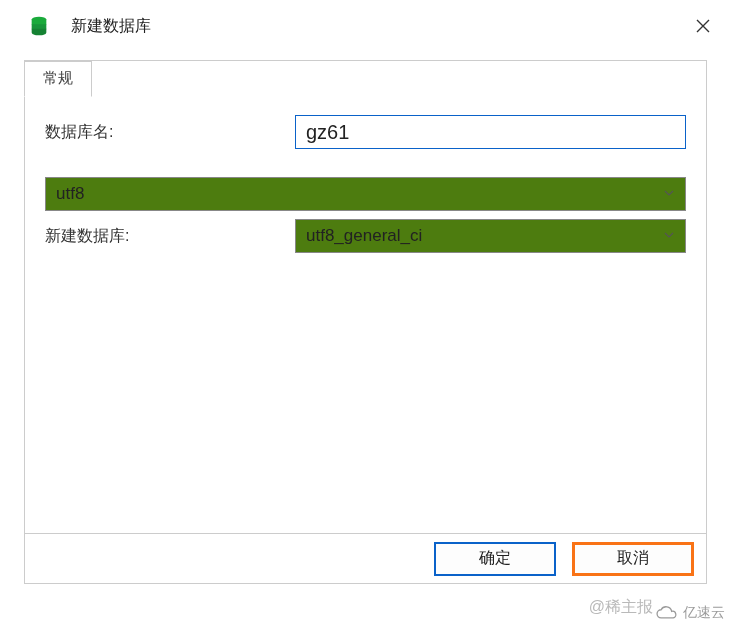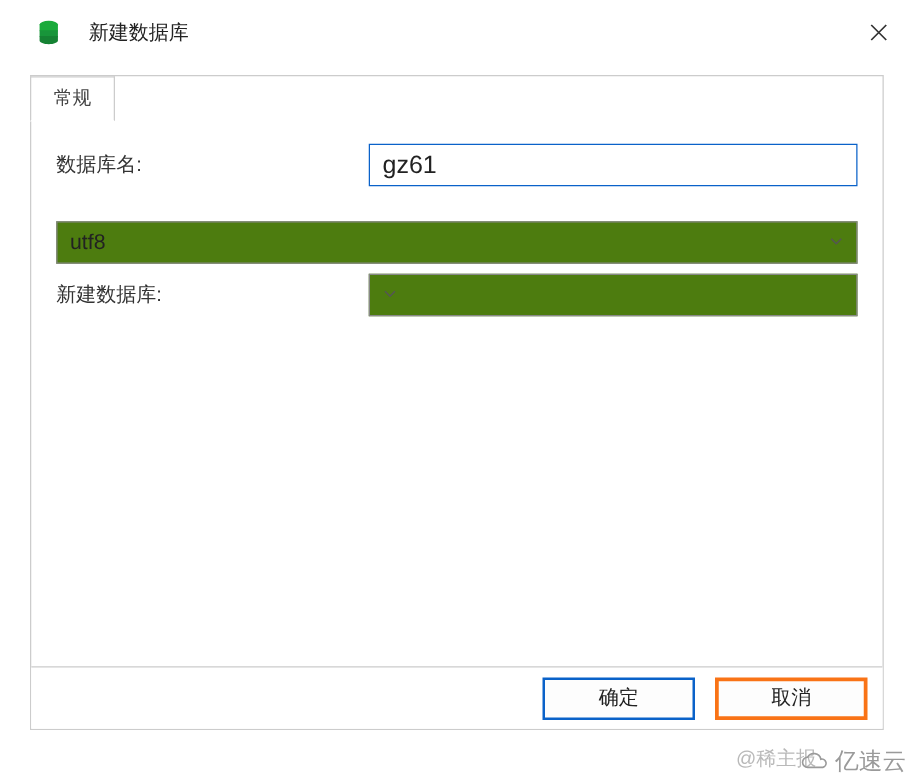--- a/index.html
+++ b/index.html
@@ -140,21 +140,21 @@
     }
     .watermark1 {
       position: absolute;
       right: 78px; bottom: 6px;
       font-size: 16px; color: #b9b9b9;
     }
     .watermark2 {
       position: absolute;
       right: 6px; bottom: 2px;
       display: flex; align-items: center; gap: 4px;
-      color: #9a9a9a; font-size: 19px;
+      color: #9a9a9a; font-size: 14px;
     }
     .cloud { width: 26px; height: 18px; }
   </style>
 </head>
 <body>
 
 <div class="titlebar">
   <div class="title-left">
     <svg class="db-icon" viewBox="0 0 24 24">
       <ellipse cx="12" cy="5" rx="8" ry="3.2" fill="#1aaa3b"></ellipse>
@@ -206,20 +206,21 @@
               </svg>
           </span>
         </div>
       </div>
     </div>
 
     <div class="row">
       <div class="label">新建数据库:</div>
       <div class="field-wrap">
         <div class="combo">
+          <span>utf8_general_ci</span>
           <span class="chev">
             <svg width="12" height="12" viewBox="0 0 12 12">
                 <path d="M2 4 L6 8 L10 4" stroke="#555" stroke-width="1.2" fill="none"></path>
               </svg>
           </span>
         </div>
       </div>
     </div>
 
   </div>

